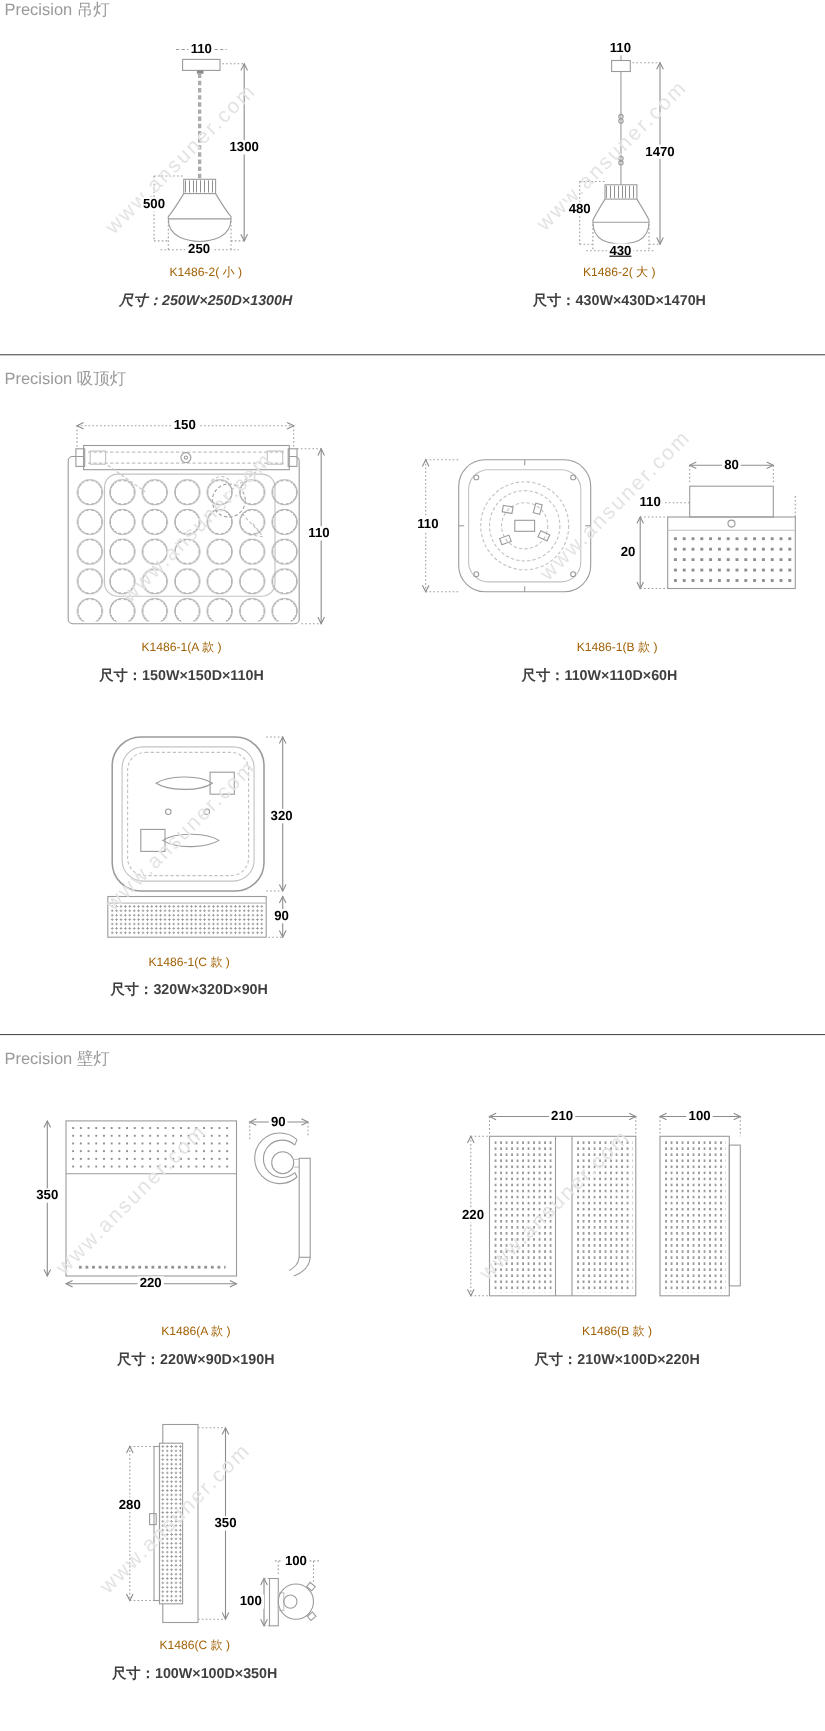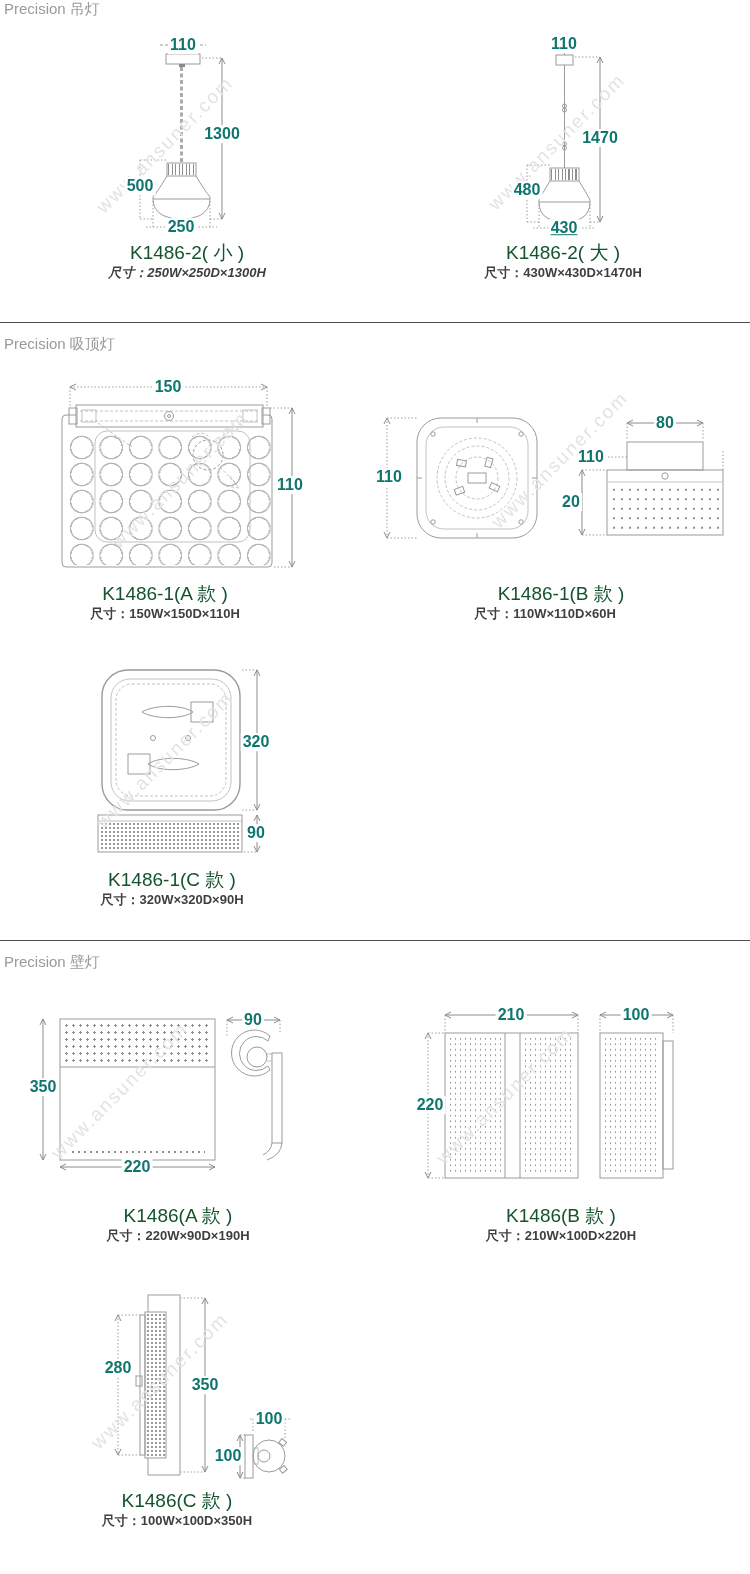--- a/index.html
+++ b/index.html
@@ -8,22 +8,22 @@
   .sec-divider{border-bottom:1px solid #4e4e4e;}
   .sec-title{position:absolute;left:4px;font-size:15px;color:#9a9a9a;white-space:nowrap;}
   .fig{position:absolute;}
   .art{position:absolute;left:0;top:0;overflow:visible;}
   .art path,.art rect,.art line,.art circle{stroke:#9b9b9b;fill:none;stroke-width:1;}
   .art .thin{stroke:#c2c2c2;}
   .art .dash{stroke-dasharray:3,2;}
   .art .dot{stroke-dasharray:1.5,2;stroke:#9e9e9e;}
   .art .dimline{stroke:#8c8c8c;}
   .art .wfill{fill:#fff;}
-  .dim{position:absolute;transform:translate(-50%,-50%);background:#fff;padding:0 2px;font-size:16px;font-weight:bold;color:#0f766e;line-height:1.1;white-space:nowrap;z-index:3;}
-  .pname{position:absolute;transform:translateX(-50%);font-size:19px;color:#14532d;white-space:nowrap;}
+  .dim{position:absolute;transform:translate(-50%,-50%);background:#fff;padding:0 2px;font-size:12px;font-weight:bold;color:#000000;line-height:1.1;white-space:nowrap;z-index:3;}
+  .pname{position:absolute;transform:translateX(-50%);font-size:11px;color:#a16207;white-space:nowrap;}
   .psize{position:absolute;transform:translateX(-50%);font-size:13px;font-weight:bold;color:#3f3f3f;white-space:nowrap;}
   .wm{position:absolute;transform:translate(-50%,-50%) rotate(-45deg);font-size:19px;letter-spacing:2px;color:#e3e3e3;white-space:nowrap;pointer-events:none;z-index:2;}
   .pat{position:absolute;z-index:1;}
   .dots7{background-image:radial-gradient(circle,#8f8f8f 1.2px,rgba(255,255,255,0) 1.3px);background-size:7px 7px;}
   .dots5{background-image:radial-gradient(circle,#9a9a9a 1px,rgba(255,255,255,0) 1.1px);background-size:5px 5.5px;}
   .dots4{background-image:radial-gradient(circle,#9a9a9a .9px,rgba(255,255,255,0) 1px);background-size:4px 4px;}
   .dots8{background-image:radial-gradient(circle,#8f8f8f 1.4px,rgba(255,255,255,0) 1.5px);background-size:8px 9.5px;}
   .dotrow{background-image:radial-gradient(circle,#8f8f8f 1.2px,rgba(255,255,255,0) 1.3px);background-size:6px 6px;}
   .rings{background-image:radial-gradient(circle,rgba(255,255,255,0) 10.5px,#b4b4b4 10.5px,#b4b4b4 11.5px,rgba(255,255,255,0) 12.2px);background-size:29.5px 27px;background-position:1px 1px;}
   .hatch{background-image:repeating-linear-gradient(90deg,#8f8f8f 0 1px,rgba(255,255,255,0) 1px 3.5px);}

